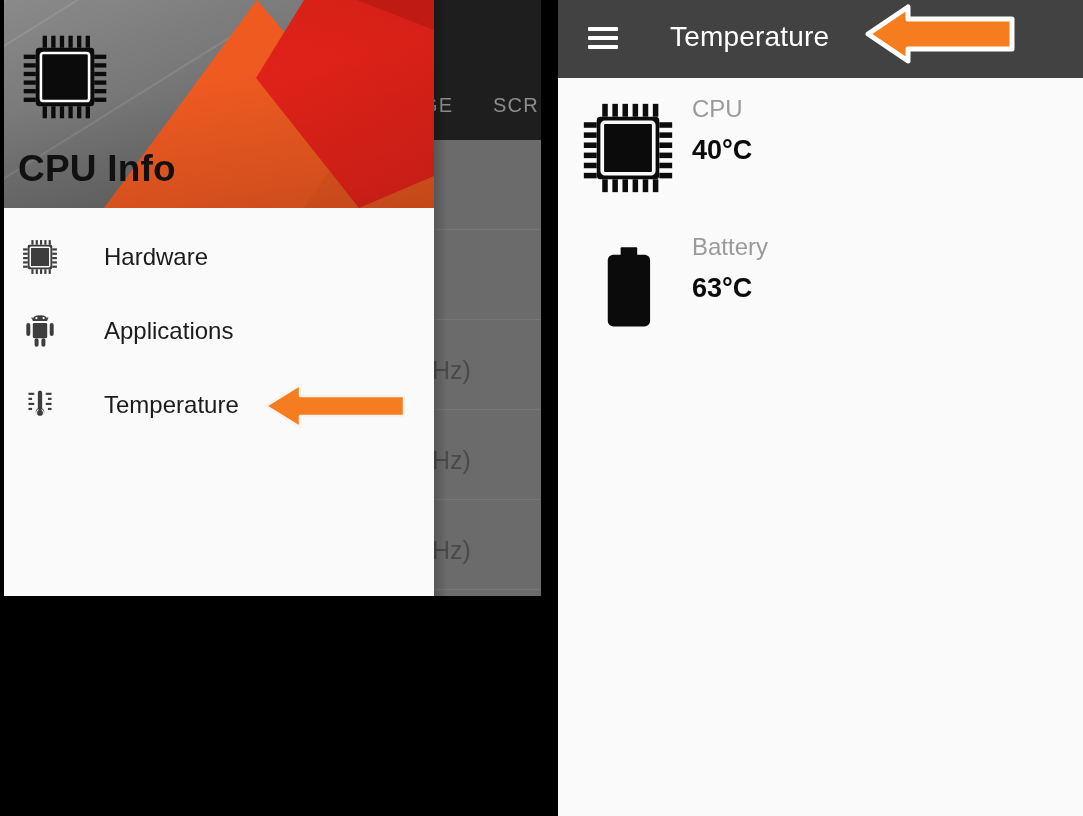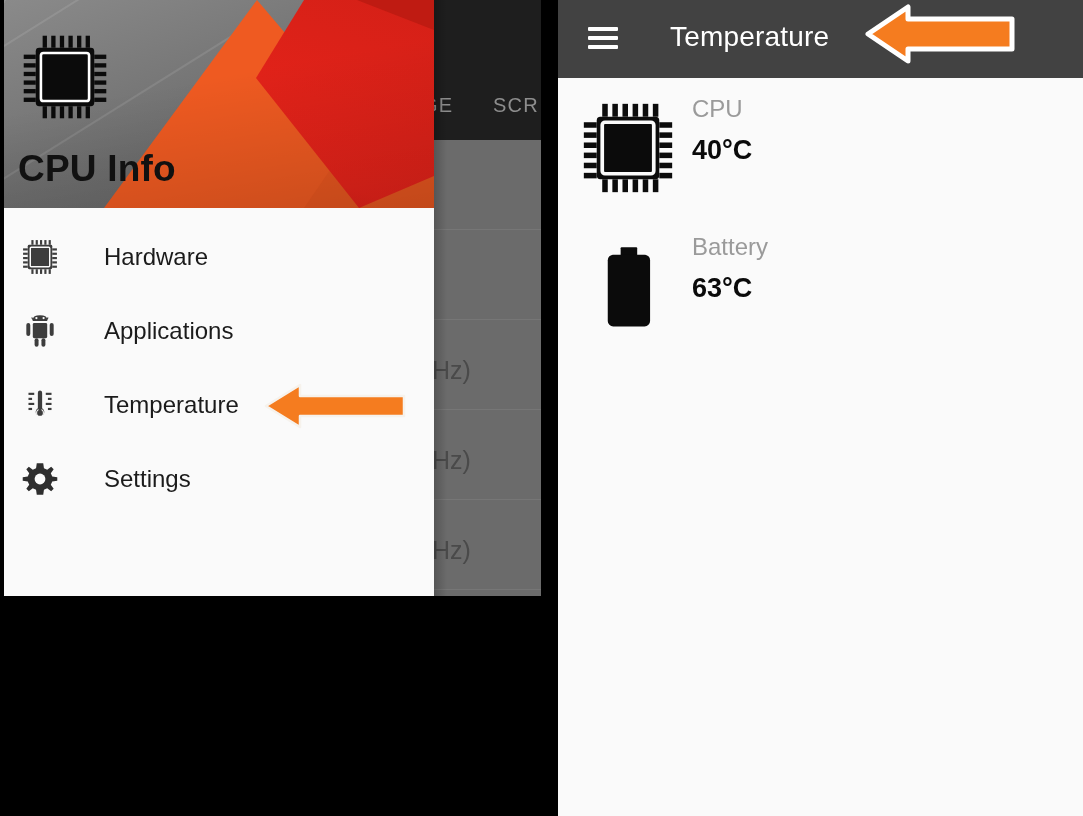--- a/index.html
+++ b/index.html
@@ -466,31 +466,20 @@
                 <rect x="72" y="30" width="10" height="6"></rect>
                 <rect x="66" y="44" width="16" height="6"></rect>
                 <rect x="72" y="58" width="10" height="6"></rect>
               </g>
               <path d="M42 18 Q42 8 50 8 Q58 8 58 18 L58 58 A14 14 0 1 1 42 58 Z" fill="none" stroke="#fafafa" stroke-width="4"></path>
             </svg>
           </span>
           <span class="di-label">Temperature</span>
         </div>
 
-        <div class="drawer-item">
-          <span class="di-icon">
-            <svg viewBox="0 0 100 100" width="36" height="36" aria-hidden="true">
-              <g fill="#2e2e2e">
-                <path d="M50 6 L59 6 L61 20 L70 24 L81 16 L88 23 L80 34 L84 43 L98 45 L98 55 L84 57 L80 66 L88 77 L81 84 L70 76 L61 80 L59 94 L50 94 L41 94 L39 80 L30 76 L19 84 L12 77 L20 66 L16 57 L2 55 L2 45 L16 43 L20 34 L12 23 L19 16 L30 24 L39 20 L41 6 Z"></path>
-              </g>
-              <circle cx="50" cy="50" r="15" fill="#fafafa"></circle>
-            </svg>
-          </span>
-          <span class="di-label">Settings</span>
-        </div>
 
       </div>
     </div>
 
     <div class="arrow-drawer">
       <svg viewBox="0 0 142 50" width="142" height="50" aria-hidden="true">
         <polygon points="2,25 36,4 36,15 140,15 140,35 36,35 36,46" fill="#f57c1f" stroke="#f6f2ec" stroke-width="2.5" stroke-linejoin="round"></polygon>
       </svg>
     </div>
 

